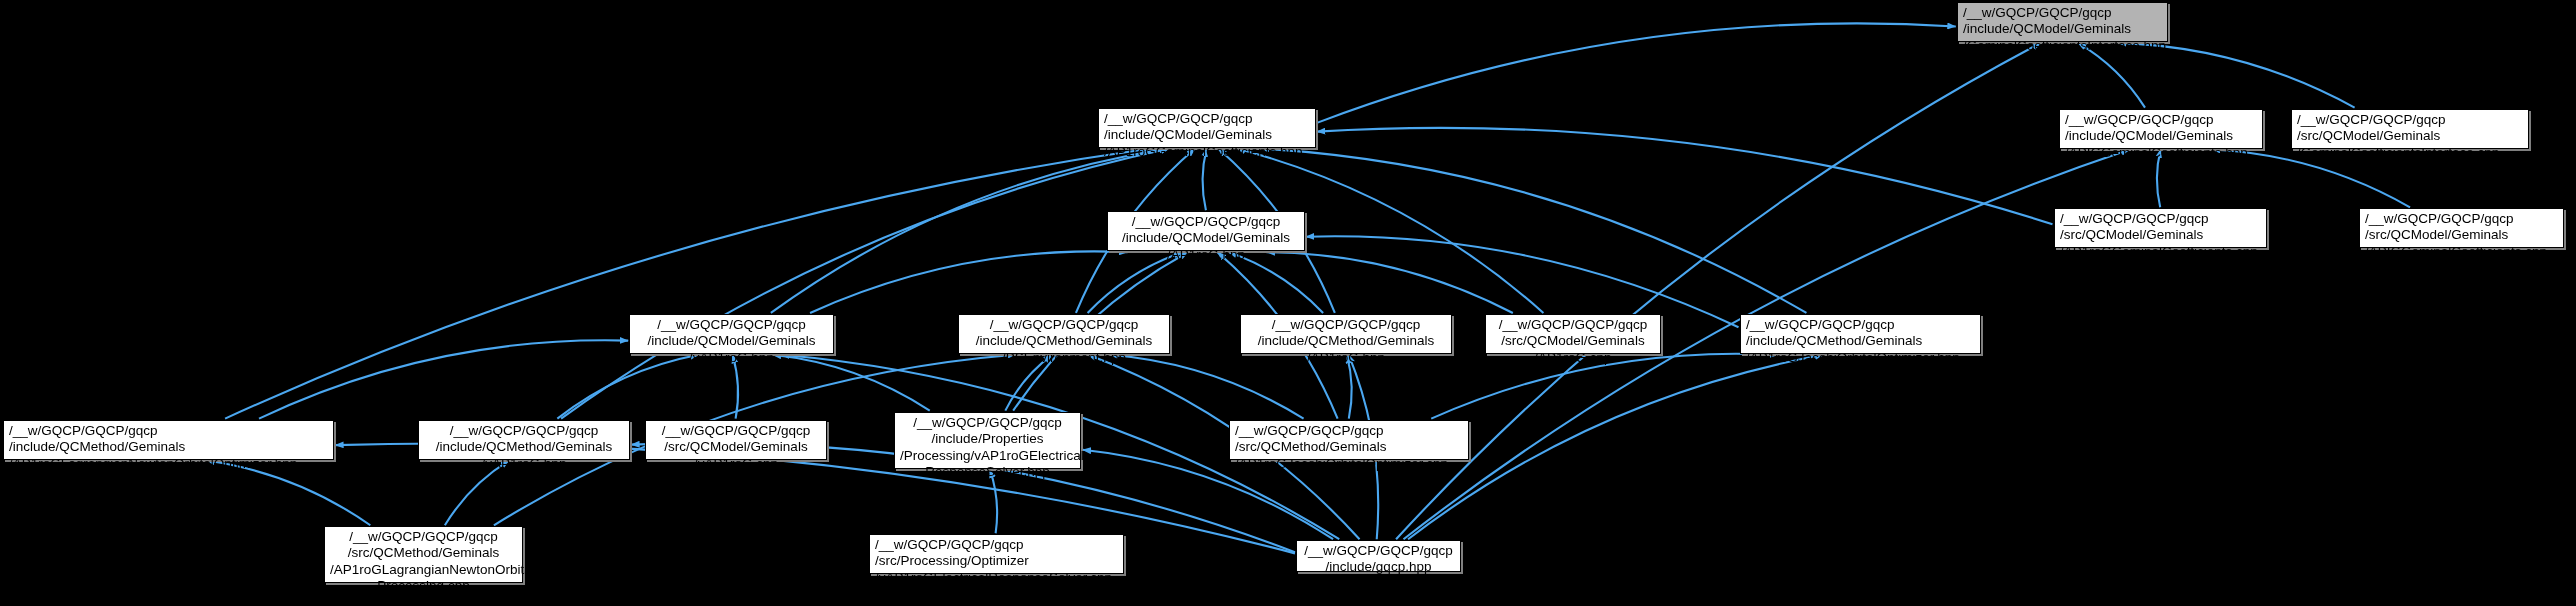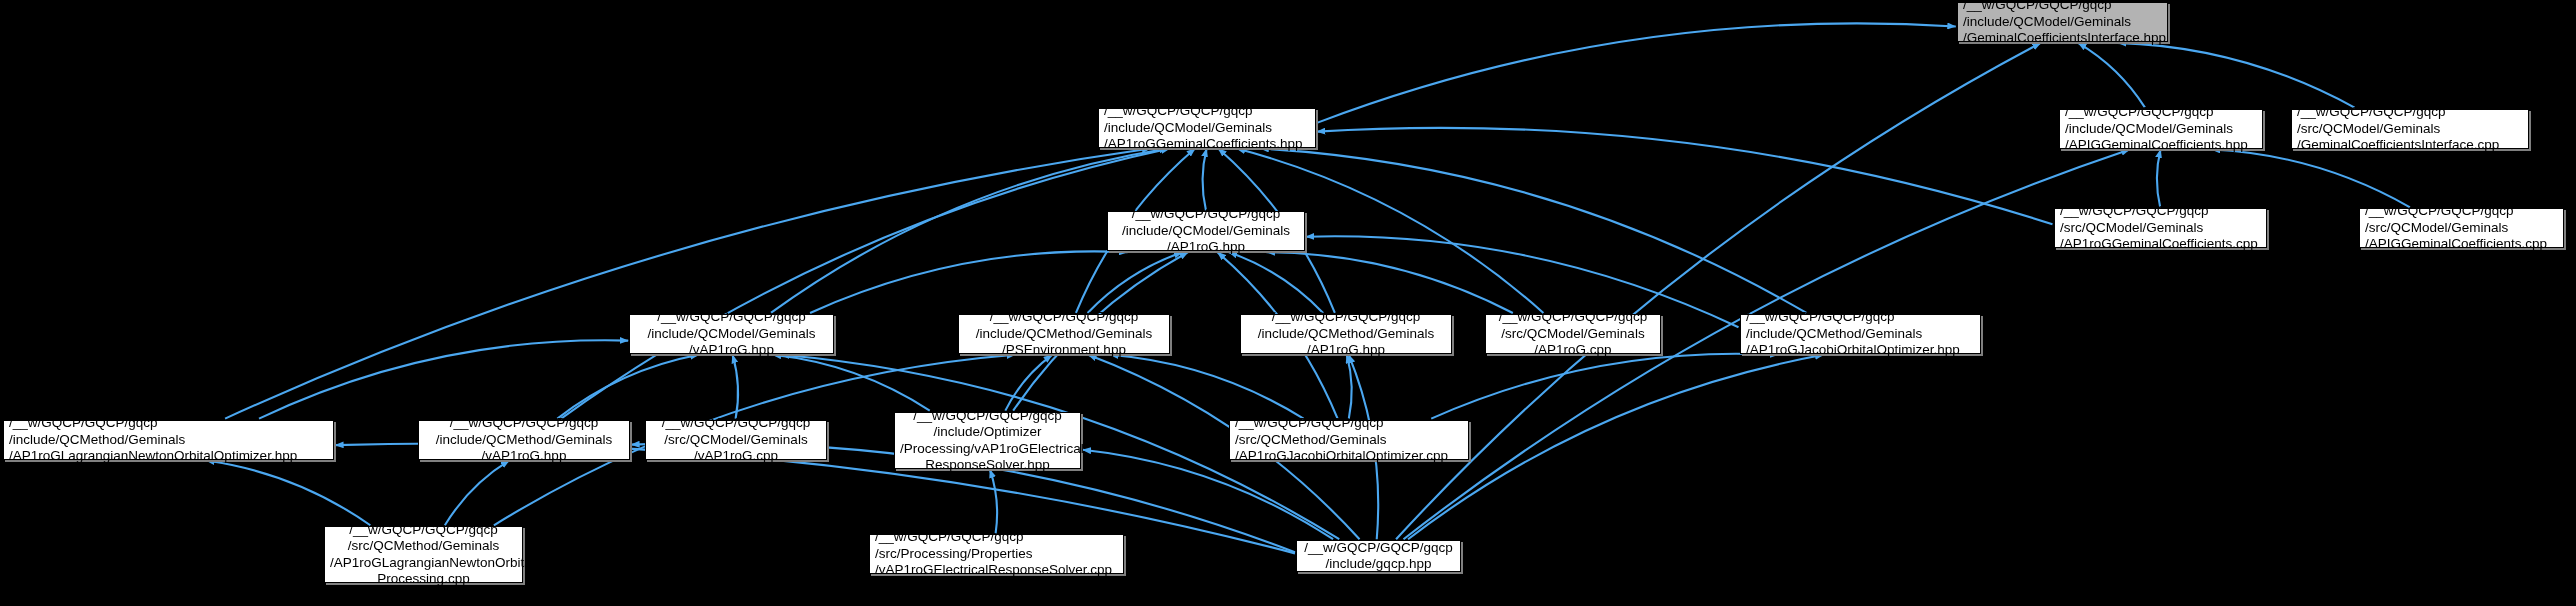--- a/index.html
+++ b/index.html
@@ -23,21 +23,20 @@
     height: 606px;
   }
   .node {
     position: absolute;
     box-sizing: border-box;
     background: #ffffff;
     border: 1px solid #000000;
     box-shadow: 2px 2px 0 0 #808080;
     display: flex;
     flex-direction: column;
-    justify-content: center;
     padding: 2px 5px;
     color: #000000;
     font-size: 13.5px;
     line-height: 16.4px;
     white-space: pre;
   }
   .node.root {
     background: #b3b3b3;
   }
   .node .ln {
@@ -110,20 +109,20 @@
       <div class="node align-left" title="/__w/GQCP/GQCP/gqcp/src/QCModel/Geminals/AP1roGGeminalCoefficients.cpp" style="left: 2054px; top: 208px; width: 213px; height: 40px;"><span class="ln">/__w/GQCP/GQCP/gqcp</span><span class="ln">/src/QCModel/Geminals</span><span class="ln">/AP1roGGeminalCoefficients.cpp</span></div>
       <div class="node align-left" title="/__w/GQCP/GQCP/gqcp/src/QCModel/Geminals/APIGGeminalCoefficients.cpp" style="left: 2359px; top: 208px; width: 205px; height: 40px;"><span class="ln">/__w/GQCP/GQCP/gqcp</span><span class="ln">/src/QCModel/Geminals</span><span class="ln">/APIGGeminalCoefficients.cpp</span></div>
       <div class="node align-center" title="/__w/GQCP/GQCP/gqcp/include/QCModel/Geminals/vAP1roG.hpp" style="left: 629px; top: 314px; width: 205px; height: 40px;"><span class="ln">/__w/GQCP/GQCP/gqcp</span><span class="ln">/include/QCModel/Geminals</span><span class="ln">/vAP1roG.hpp</span></div>
       <div class="node align-center" title="/__w/GQCP/GQCP/gqcp/include/QCMethod/Geminals/PSEnvironment.hpp" style="left: 958px; top: 314px; width: 212px; height: 40px;"><span class="ln">/__w/GQCP/GQCP/gqcp</span><span class="ln">/include/QCMethod/Geminals</span><span class="ln">/PSEnvironment.hpp</span></div>
       <div class="node align-center" title="/__w/GQCP/GQCP/gqcp/include/QCMethod/Geminals/AP1roG.hpp" style="left: 1240px; top: 314px; width: 212px; height: 40px;"><span class="ln">/__w/GQCP/GQCP/gqcp</span><span class="ln">/include/QCMethod/Geminals</span><span class="ln">/AP1roG.hpp</span></div>
       <div class="node align-center" title="/__w/GQCP/GQCP/gqcp/src/QCModel/Geminals/AP1roG.cpp" style="left: 1485px; top: 314px; width: 176px; height: 40px;"><span class="ln">/__w/GQCP/GQCP/gqcp</span><span class="ln">/src/QCModel/Geminals</span><span class="ln">/AP1roG.cpp</span></div>
       <div class="node align-left" title="/__w/GQCP/GQCP/gqcp/include/QCMethod/Geminals/AP1roGJacobiOrbitalOptimizer.hpp" style="left: 1740px; top: 314px; width: 241px; height: 40px;"><span class="ln">/__w/GQCP/GQCP/gqcp</span><span class="ln">/include/QCMethod/Geminals</span><span class="ln">/AP1roGJacobiOrbitalOptimizer.hpp</span></div>
       <div class="node align-left" title="/__w/GQCP/GQCP/gqcp/include/QCMethod/Geminals/AP1roGLagrangianNewtonOrbitalOptimizer.hpp" style="left: 3px; top: 420px; width: 331px; height: 40px;"><span class="ln">/__w/GQCP/GQCP/gqcp</span><span class="ln">/include/QCMethod/Geminals</span><span class="ln">/AP1roGLagrangianNewtonOrbitalOptimizer.hpp</span></div>
       <div class="node align-center" title="/__w/GQCP/GQCP/gqcp/include/QCMethod/Geminals/vAP1roG.hpp" style="left: 418px; top: 420px; width: 212px; height: 40px;"><span class="ln">/__w/GQCP/GQCP/gqcp</span><span class="ln">/include/QCMethod/Geminals</span><span class="ln">/vAP1roG.hpp</span></div>
       <div class="node align-center" title="/__w/GQCP/GQCP/gqcp/src/QCModel/Geminals/vAP1roG.cpp" style="left: 645px; top: 420px; width: 182px; height: 40px;"><span class="ln">/__w/GQCP/GQCP/gqcp</span><span class="ln">/src/QCModel/Geminals</span><span class="ln">/vAP1roG.cpp</span></div>
-      <div class="node align-center" title="/__w/GQCP/GQCP/gqcp/include/Processing/Properties/vAP1roGElectricalResponseSolver.hpp" style="left: 894px; top: 412px; width: 187px; height: 57px;"><span class="ln">/__w/GQCP/GQCP/gqcp</span><span class="ln">/include/Optimizer</span><span class="ln">/Processing/vAP1roGElectrical</span><span class="ln">ResponseSolver.hpp</span></div>
+      <div class="node align-center" title="/__w/GQCP/GQCP/gqcp/include/Processing/Properties/vAP1roGElectricalResponseSolver.hpp" style="left: 894px; top: 412px; width: 187px; height: 57px;"><span class="ln">/__w/GQCP/GQCP/gqcp</span><span class="ln">/include/Properties</span><span class="ln">/Processing/vAP1roGElectrical</span><span class="ln">ResponseSolver.hpp</span></div>
       <div class="node align-left" title="/__w/GQCP/GQCP/gqcp/src/QCMethod/Geminals/AP1roGJacobiOrbitalOptimizer.cpp" style="left: 1229px; top: 420px; width: 240px; height: 40px;"><span class="ln">/__w/GQCP/GQCP/gqcp</span><span class="ln">/src/QCMethod/Geminals</span><span class="ln">/AP1roGJacobiOrbitalOptimizer.cpp</span></div>
       <div class="node align-center" title="/__w/GQCP/GQCP/gqcp/src/QCMethod/Geminals/AP1roGLagrangianNewtonOrbitalOptimizer.cpp" style="left: 324px; top: 526px; width: 199px; height: 57px;"><span class="ln">/__w/GQCP/GQCP/gqcp</span><span class="ln">/src/QCMethod/Geminals</span><span class="ln">/AP1roGLagrangianNewtonOrbital</span><span class="ln">Processing.cpp</span></div>
-      <div class="node align-left" title="/__w/GQCP/GQCP/gqcp/src/Processing/Properties/vAP1roGElectricalResponseSolver.cpp" style="left: 869px; top: 534px; width: 255px; height: 40px;"><span class="ln">/__w/GQCP/GQCP/gqcp</span><span class="ln">/src/Processing/Properties</span><span class="ln">/vAP1roGElectricalResponseSolver.cpp</span></div>
+      <div class="node align-left" title="/__w/GQCP/GQCP/gqcp/src/Processing/Properties/vAP1roGElectricalResponseSolver.cpp" style="left: 869px; top: 534px; width: 255px; height: 40px;"><span class="ln">/__w/GQCP/GQCP/gqcp</span><span class="ln">/src/Processing/Optimizer</span><span class="ln">/vAP1roGElectricalResponseSolver.cpp</span></div>
       <div class="node align-center" title="/__w/GQCP/GQCP/gqcp/include/gqcp.hpp" style="left: 1296px; top: 540px; width: 165px; height: 32px;"><span class="ln">/__w/GQCP/GQCP/gqcp</span><span class="ln">/include/gqcp.hpp</span></div>
     </div>
 </div>
 
 
 </body></html>

